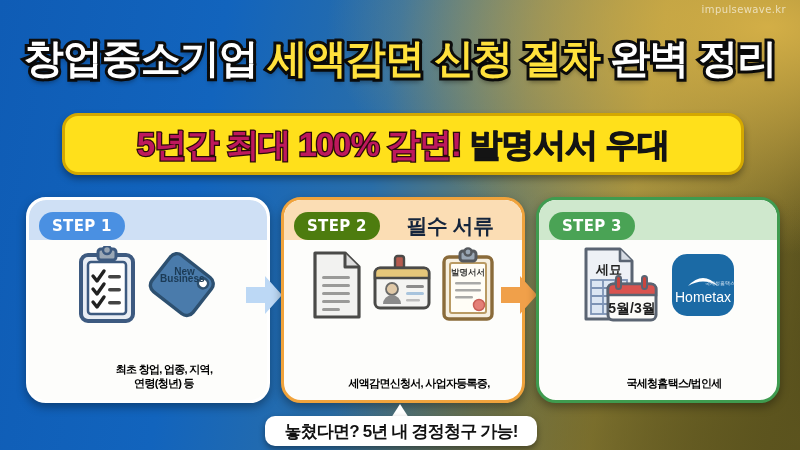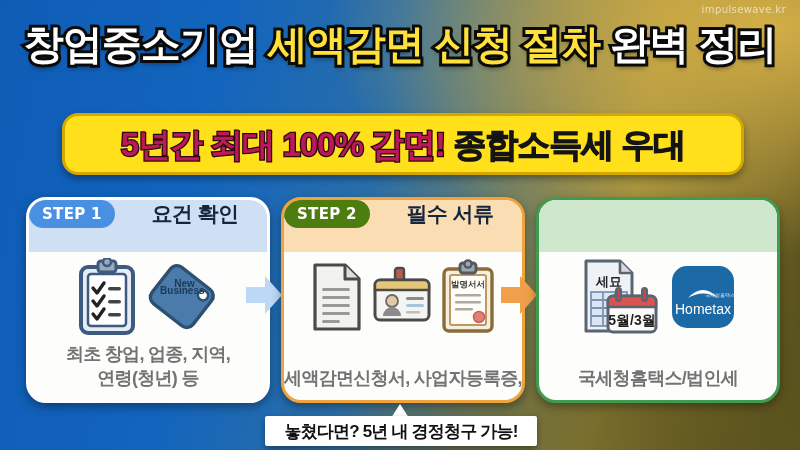--- a/index.html
+++ b/index.html
@@ -15,21 +15,21 @@
       linear-gradient(100deg,#0f5cb5 0%,#1264bd 26%,#2a6ea8 46%,#6e7d63 62%,#9a8a3c 76%,#6e6326 92%,#4d4718 100%);
   }
   
   .watermark{
     position:absolute;top:4px;right:14px;
     font-size:10px;letter-spacing:.4px;color:rgba(255,255,255,.62);
     font-family:"DejaVu Sans",sans-serif;
   }
   
   .title{
-    position:absolute;top:24px;left:0;width:800px;text-align:center;
+    position:absolute;top:38px;left:0;width:800px;text-align:center;
     font-size:40px;font-weight:bold;line-height:1;white-space:nowrap;
     letter-spacing:-1px;
   }
   .title span{
     -webkit-text-stroke:6px #0d0d0d;paint-order:stroke fill;
     text-shadow:0 4px 5px rgba(0,0,0,.45);
   }
   .t-white{color:#ffffff;}
   .t-yellow{color:#ffe13c;}
   
@@ -50,21 +50,21 @@
   .card{
     position:absolute;top:197px;width:238px;height:200px;
     background:#fdfdfb;border-radius:20px;
     box-shadow:0 4px 10px rgba(0,0,0,.35);
     overflow:hidden;
   }
   .card.c1{left:26px;border:3px solid #ffffff;}
   .card.c2{left:281px;border:3px solid #f0a33c;}
   .card.c3{left:536px;border:3px solid #3f9b4f;}
   .card-head{
-    height:52px;display:flex;align-items:flex-start;gap:8px;padding:0 0;
+    height:40px;display:flex;align-items:flex-end;gap:8px;padding:0 10px;
     border-radius:17px 17px 0 0;
   }
   .c1 .card-head{background:#cfe0f5;}
   .c2 .card-head{background:#fbddb4;}
   .c3 .card-head{background:#cfe8cd;}
   .badge{
     color:#fff;font-size:15px;font-weight:bold;letter-spacing:.3px;
     padding:5px 13px;border-radius:20px;white-space:nowrap;
     font-family:"DejaVu Sans",sans-serif;
   }
@@ -72,32 +72,32 @@
   .c2 .badge{background:#4d7c0f;}
   .c3 .badge{background:#4aa355;}
   .head-title{
     flex:1;text-align:center;font-size:21px;font-weight:bold;color:#15253c;
     letter-spacing:-.6px;white-space:nowrap;
   }
   .icons{
     height:90px;display:flex;align-items:center;justify-content:center;gap:10px;
   }
   .caption{
-    position:absolute;bottom:9px;left:0;width:100%;text-align:center;
-    font-size:18px;font-weight:bold;color:#737373;line-height:1.33;
+    position:absolute;bottom:9px;left:16px;width:100%;text-align:center;
+    font-size:11px;font-weight:bold;color:#000000;line-height:1.33;
     letter-spacing:-.7px;
   }
   
   .arrow{position:absolute;top:275px;width:36px;height:40px;}
   .arrow.a1{left:246px;}
   .arrow.a2{left:501px;}
   
   .banner{
     position:absolute;left:265px;top:416px;width:272px;height:30px;
-    background:#ffffff;border-radius:2px;
+    background:#ffffff;border-radius:10px;
     box-shadow:0 3px 6px rgba(0,0,0,.4);
     display:flex;align-items:center;justify-content:center;
   }
   .banner-text{
     font-size:17px;font-weight:bold;color:#111;white-space:nowrap;letter-spacing:-.8px;
   }
   .banner-tip{
     position:absolute;left:391px;top:404px;width:0;height:0;
     border-left:9px solid transparent;border-right:9px solid transparent;
     border-bottom:14px solid #ffffff;
@@ -112,28 +112,27 @@
 
   <div class="title">
     <span class="t-white">창업중소기업</span>
     <span class="t-yellow">세액감면 신청 절차</span>
     <span class="t-white">완벽 정리</span>
   </div>
 
   <div class="sub-wrap">
     <div class="sub-text">
       <span class="s-red">5년간 최대 100% 감면!</span>
-      <span class="s-black">종합소득세 우대</span>
+      <span class="s-black">발명서서 우대</span>
     </div>
   </div>
 
   <div class="card c1">
     <div class="card-head">
       <div class="badge">STEP 1</div>
-      <div class="head-title">요건 확인</div>
     </div>
     <div class="icons">
 
       <svg width="62" height="78" viewBox="0 0 62 78">
         <rect x="5" y="9" width="52" height="66" rx="7" fill="#e8edf4" stroke="#3d5a80" stroke-width="4"></rect>
         <rect x="12" y="16" width="38" height="52" rx="3" fill="#ffffff" stroke="#3d5a80" stroke-width="2.5"></rect>
         <rect x="22" y="3" width="18" height="11" rx="3" fill="#9aa7b5" stroke="#3d5a80" stroke-width="3"></rect>
         <circle cx="31" cy="4" r="4" fill="#9aa7b5" stroke="#3d5a80" stroke-width="2.5"></circle>
         <path d="M17 30 l4 5 l7 -10" stroke="#222" stroke-width="3.4" fill="none" stroke-linecap="round" stroke-linejoin="round"></path>
         <rect x="32" y="29" width="13" height="3.6" rx="1.8" fill="#444"></rect>
@@ -206,20 +205,21 @@
       <div>세액감면신청서, 사업자등록증,</div>
     </div>
   </div>
 
   <svg class="arrow a2" viewBox="0 0 36 40">
     <path d="M0 12 h19 v-11 l17 19 l-17 19 v-11 h-19 z" fill="#f0a04a"></path>
   </svg>
 
   <div class="card c3">
     <div class="card-head">
+      <div class="badge">STEP 3</div>
     </div>
     <div class="icons">
 
       <svg width="80" height="78" viewBox="0 0 80 78">
         <path d="M6 3 h34 l12 12 v58 h-46 z" fill="#eef1f6" stroke="#5a6472" stroke-width="3" stroke-linejoin="round"></path>
         <path d="M40 3 v12 h12" fill="#d6dbe3" stroke="#5a6472" stroke-width="2.6" stroke-linejoin="round"></path>
         <text x="29" y="28" text-anchor="middle" font-family="Liberation Sans, sans-serif" font-size="13" font-weight="bold" fill="#1f1f1f">세묘</text>
         <g stroke="#7d93b5" stroke-width="1.8" fill="#dce6f3">
           <rect x="11" y="34" width="36" height="34"></rect>
           <line x1="11" y1="42" x2="47" y2="42"></line>

